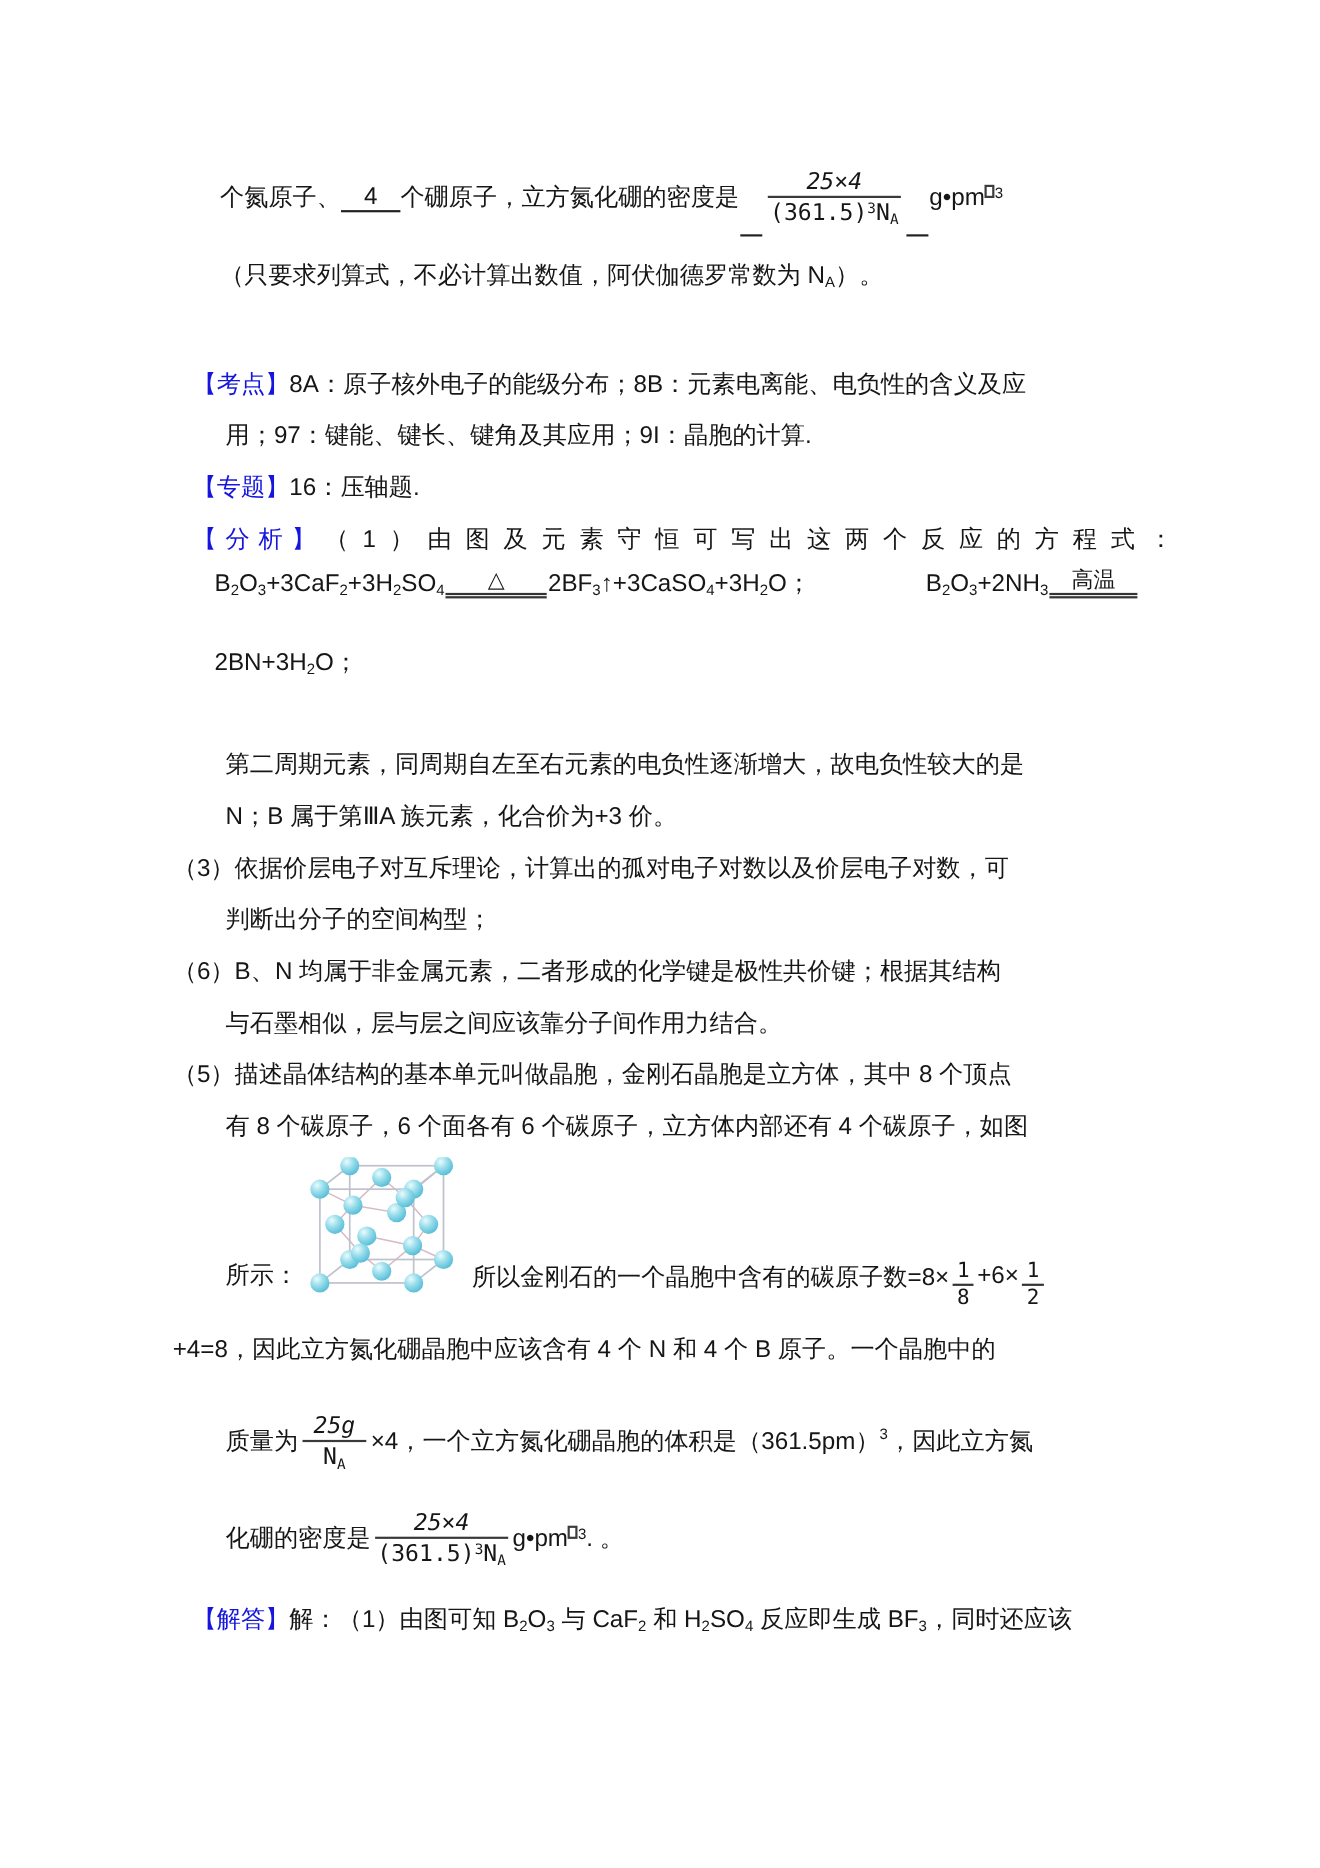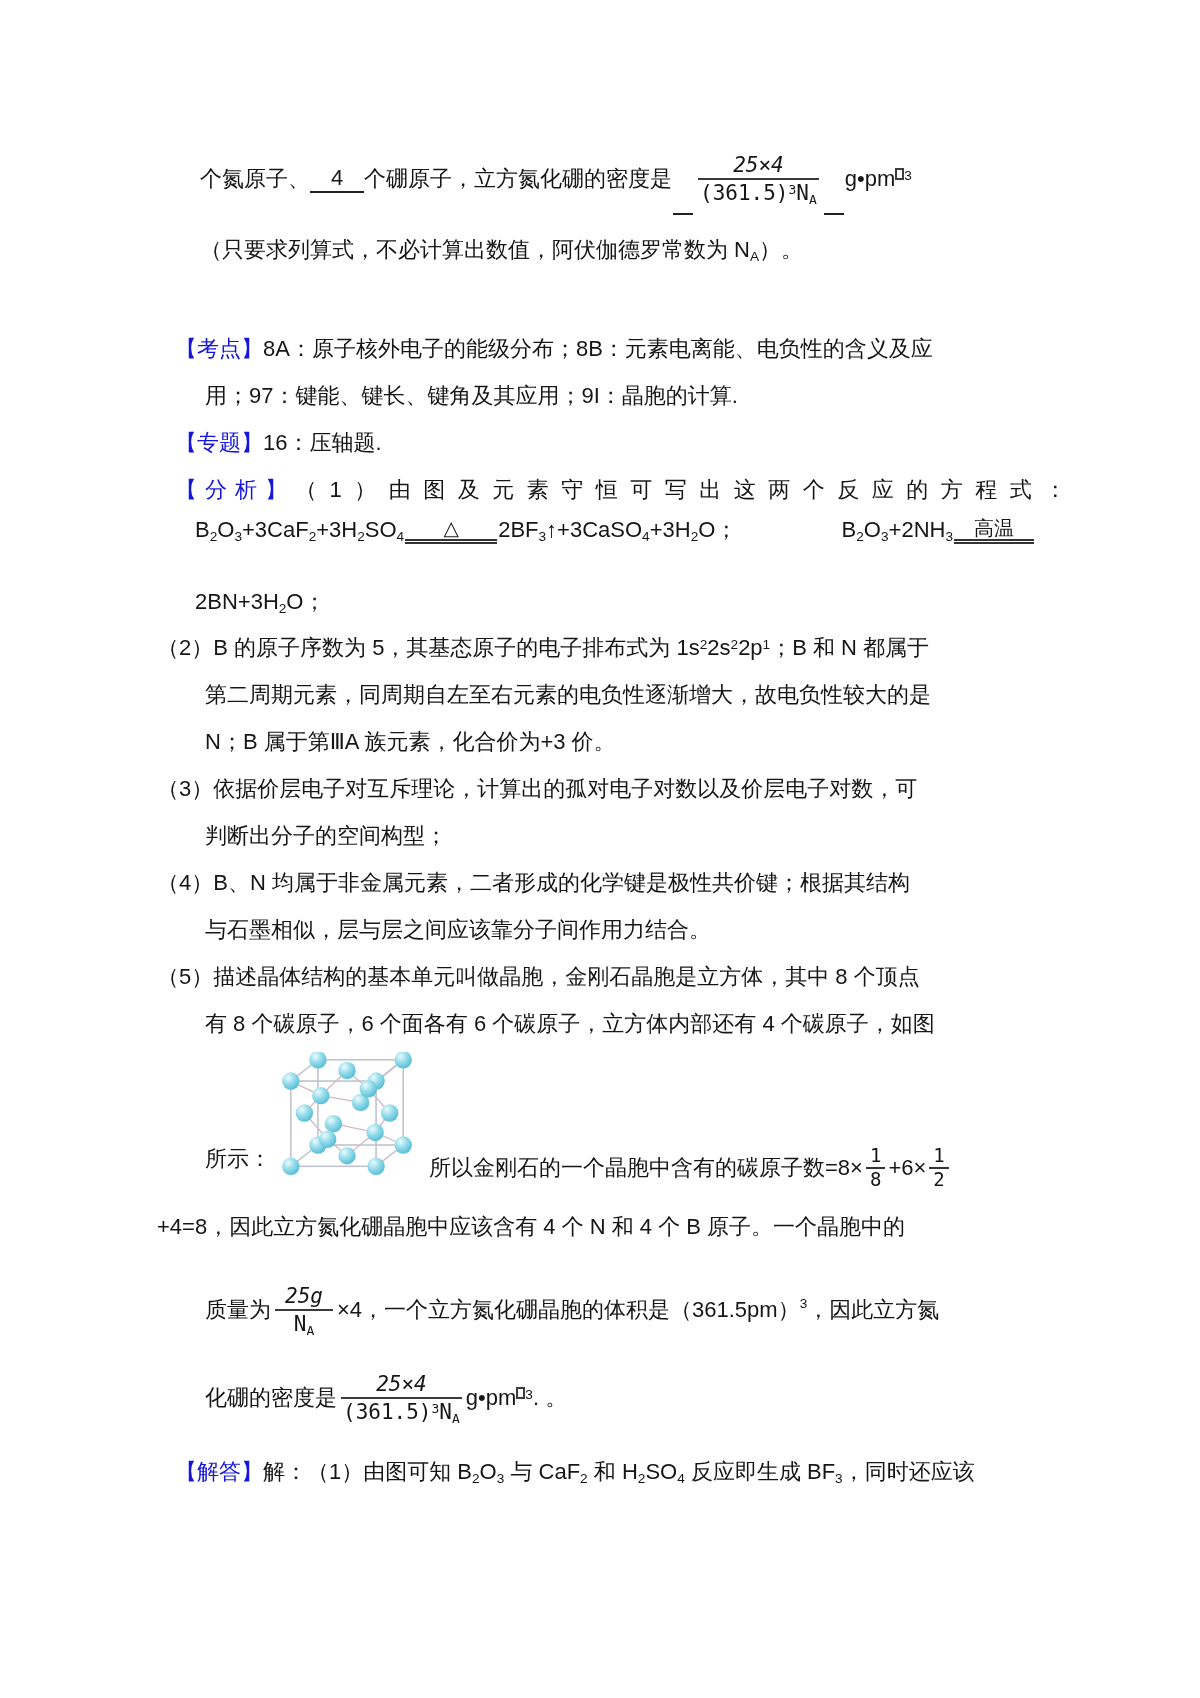--- a/index.html
+++ b/index.html
@@ -75,28 +75,27 @@
     <span style="flex:1;"></span>
     <span><span>B</span><sub>2</sub><span>O</span><sub>3</sub><span>+2NH</span><sub>3</sub></span>
     <span class="cond" style="width:80px;">
       <span class="over">高温</span>
       <span class="dline"></span>
     </span>
   </div>
 
   <div class="line" style="top:587px;left:195px;"><span>2BN+3H</span><sub>2</sub><span>O；</span></div>
 
-  <div class="line" style="top:633px;left:157px;"><span>（2）B 的原子序数为 5，其基态原子的电子排布式为 1s</span><sup>2</sup><span>2s</span><sup>2</sup><span>2p</span><sup>1</sup><span>；B 和 N 都属于</span></div>
   <div class="line" style="top:680px;left:205px;">第二周期元素，同周期自左至右元素的电负性逐渐增大，故电负性较大的是</div>
   <div class="line" style="top:727px;left:205px;">N；B 属于第ⅢA 族元素，化合价为+3 价。</div>
 
   <div class="line" style="top:774px;left:157px;">（3）依据价层电子对互斥理论，计算出的孤对电子对数以及价层电子对数，可</div>
   <div class="line" style="top:821px;left:205px;">判断出分子的空间构型；</div>
 
-  <div class="line" style="top:868px;left:157px;">（4）B、N 均属于非金属元素，二者形成的化学键是极性共价键；根据其结构</div>
+  <div class="line" style="top:868px;left:157px;">（6）B、N 均属于非金属元素，二者形成的化学键是极性共价键；根据其结构</div>
   <div class="line" style="top:915px;left:205px;">与石墨相似，层与层之间应该靠分子间作用力结合。</div>
 
   <div class="line" style="top:962px;left:157px;">（5）描述晶体结构的基本单元叫做晶胞，金刚石晶胞是立方体，其中 8 个顶点</div>
   <div class="line" style="top:1009px;left:205px;">有 8 个碳原子，6 个面各有 6 个碳原子，立方体内部还有 4 个碳原子，如图</div>
 
   <div class="frow" style="top:1052px;left:205px;align-items:flex-end;">
     <span style="margin-bottom:2px;">所示：</span>
     <svg width="136" height="124" viewBox="0 0 140 128" style="margin:0 14px 0 8px;">
       <defs>
         <radialGradient id="sph" cx="35%" cy="30%" r="75%">
@@ -148,21 +147,21 @@
           <circle cx="70" cy="19" r="9"></circle>
           <circle cx="70" cy="107" r="9"></circle>
         <circle cx="26" cy="63" r="9"></circle>
           <circle cx="114" cy="63" r="9"></circle>
         <circle cx="43" cy="45" r="9"></circle>
           <circle cx="92" cy="38" r="9"></circle>
           <circle cx="50" cy="90" r="9"></circle>
           <circle cx="99" cy="83" r="9"></circle>
       </g>
     </svg>
-    <span style="display:inline-flex;align-items:center;margin-bottom:-14px;">
+    <span style="display:inline-flex;margin-bottom:-14px;">
       <span>所以金刚石的一个晶胞中含有的碳原子数=8×</span>
       <span class="sfrac">
           <span class="num">1</span>
           <span class="den">8</span>
         </span>
       <span>+6×</span>
       <span class="sfrac">
           <span class="num">1</span>
           <span class="den">2</span>
         </span>

